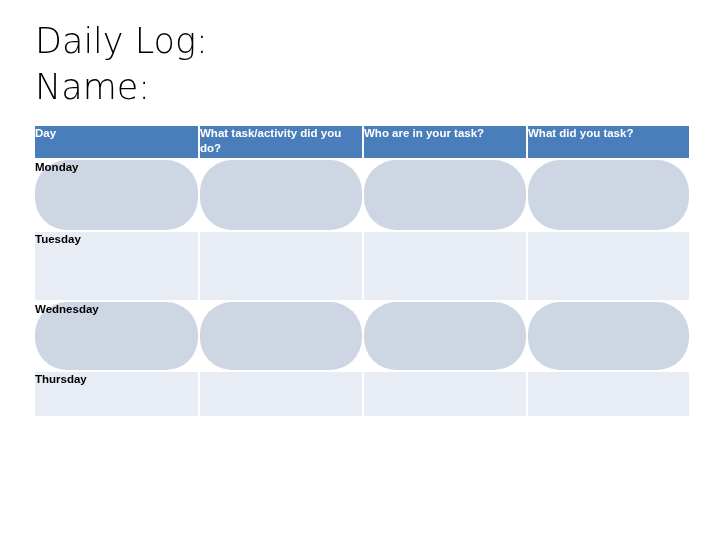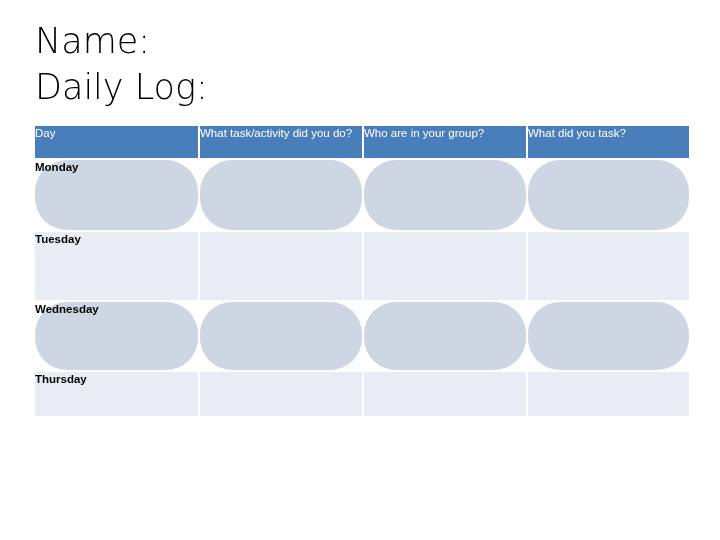--- a/index.html
+++ b/index.html
@@ -61,21 +61,21 @@
 
   col.c-day    { width: 163px; }
   col.c-task   { width: 162px; }
   col.c-group  { width: 162px; }
   col.c-learn  { width: 161px; }
 
   .hdr-cell {
     background: #4a7ebb;
     color: #ffffff;
     font-size: 11.5px;
-    font-weight: normal;
+    font-weight: bold;
     line-height: 15px;
     text-align: left;
     padding: 8px 7px 8px 8px;
     height: 32px;
     box-sizing: border-box;
     font-family: "Liberation Sans", sans-serif;
   }
 
   .row-dark  > td { background: #ced5e3; border-radius: 32px; }
   .row-light > td { background: #e8ecf4; }
@@ -98,37 +98,37 @@
   .h-mid    { height: 68px; margin-top: 12px; }
   .h-short  { height: 44px; }
   .h-last   { height: 69px; }
 </style>
 </head>
 <body>
 
 <div class="slide">
 
   <div class="title-block">
+    <div class="title-line">Daily Log:</div>
     <div class="title-line">Name:</div>
-    <div class="title-line">Daily Log:</div>
   </div>
 
   <div class="table-wrap">
     <table class="log-table">
       <colgroup>
         <col class="c-day">
         <col class="c-task">
         <col class="c-group">
         <col class="c-learn">
       </colgroup>
       <thead>
         <tr>
           <th class="hdr-cell">Day</th>
           <th class="hdr-cell">What task/activity did you do?</th>
-          <th class="hdr-cell">Who are in your group?</th>
+          <th class="hdr-cell">Who are in your task?</th>
           <th class="hdr-cell">What did you task?</th>
         </tr>
       </thead>
       <tbody>
 
         <tr class="row-dark h-tall">
           <td class="day-cell">Monday</td>
           <td class="blank-cell"></td>
           <td class="blank-cell"></td>
           <td class="blank-cell"></td>

